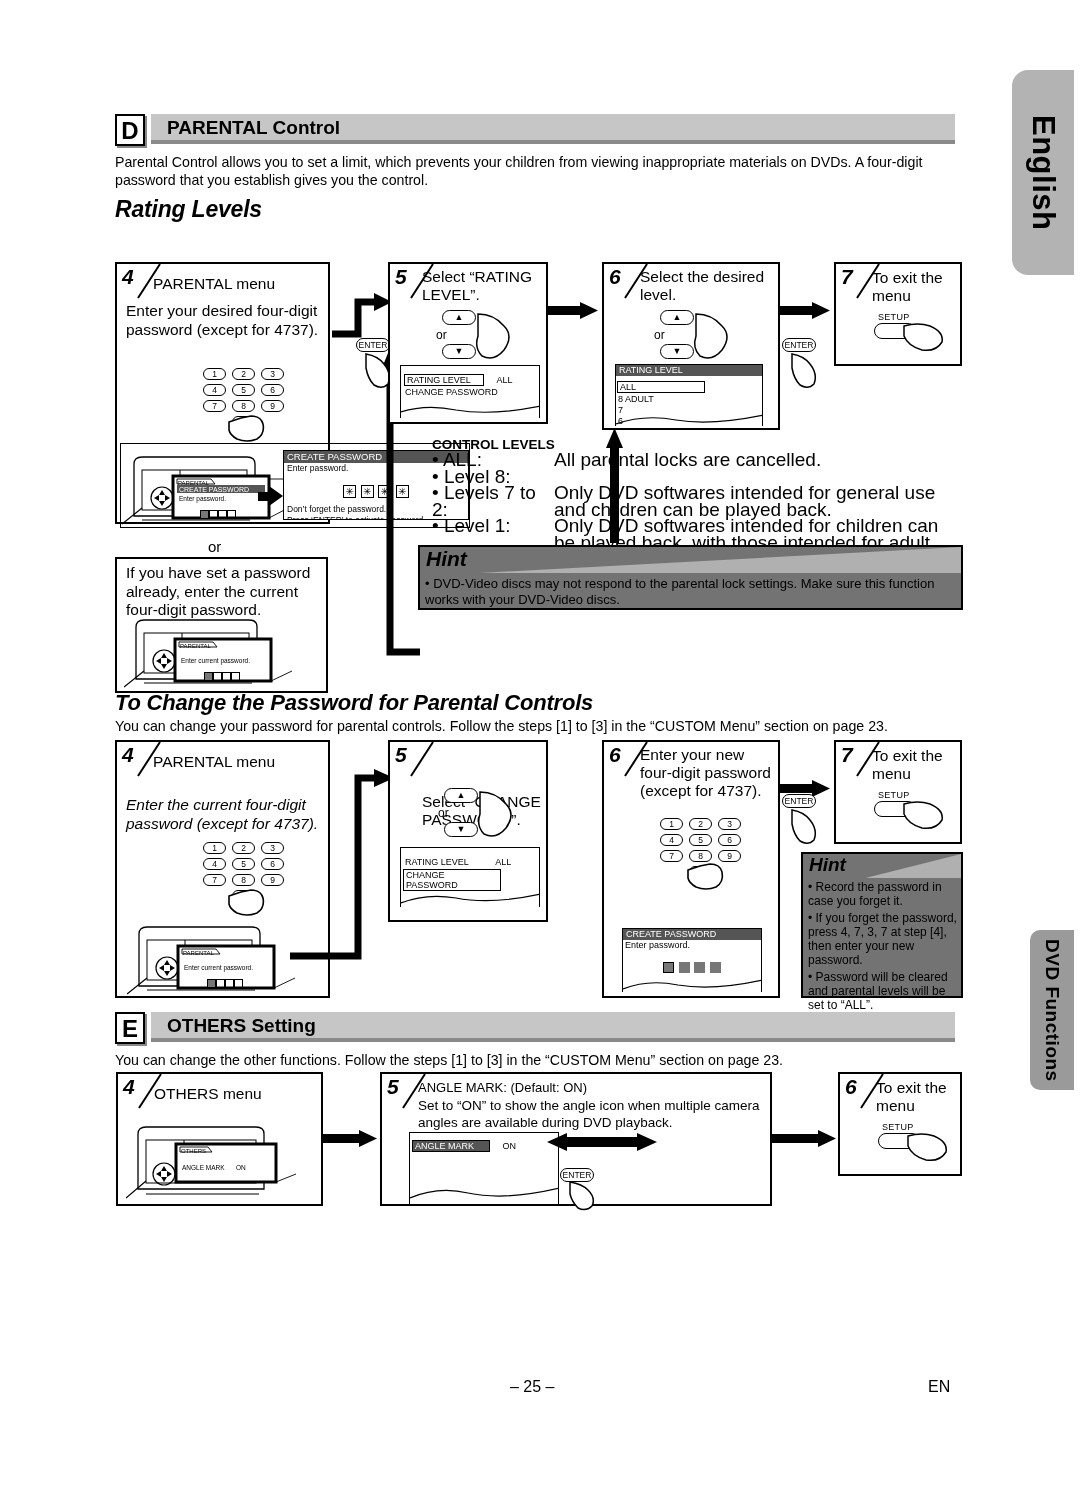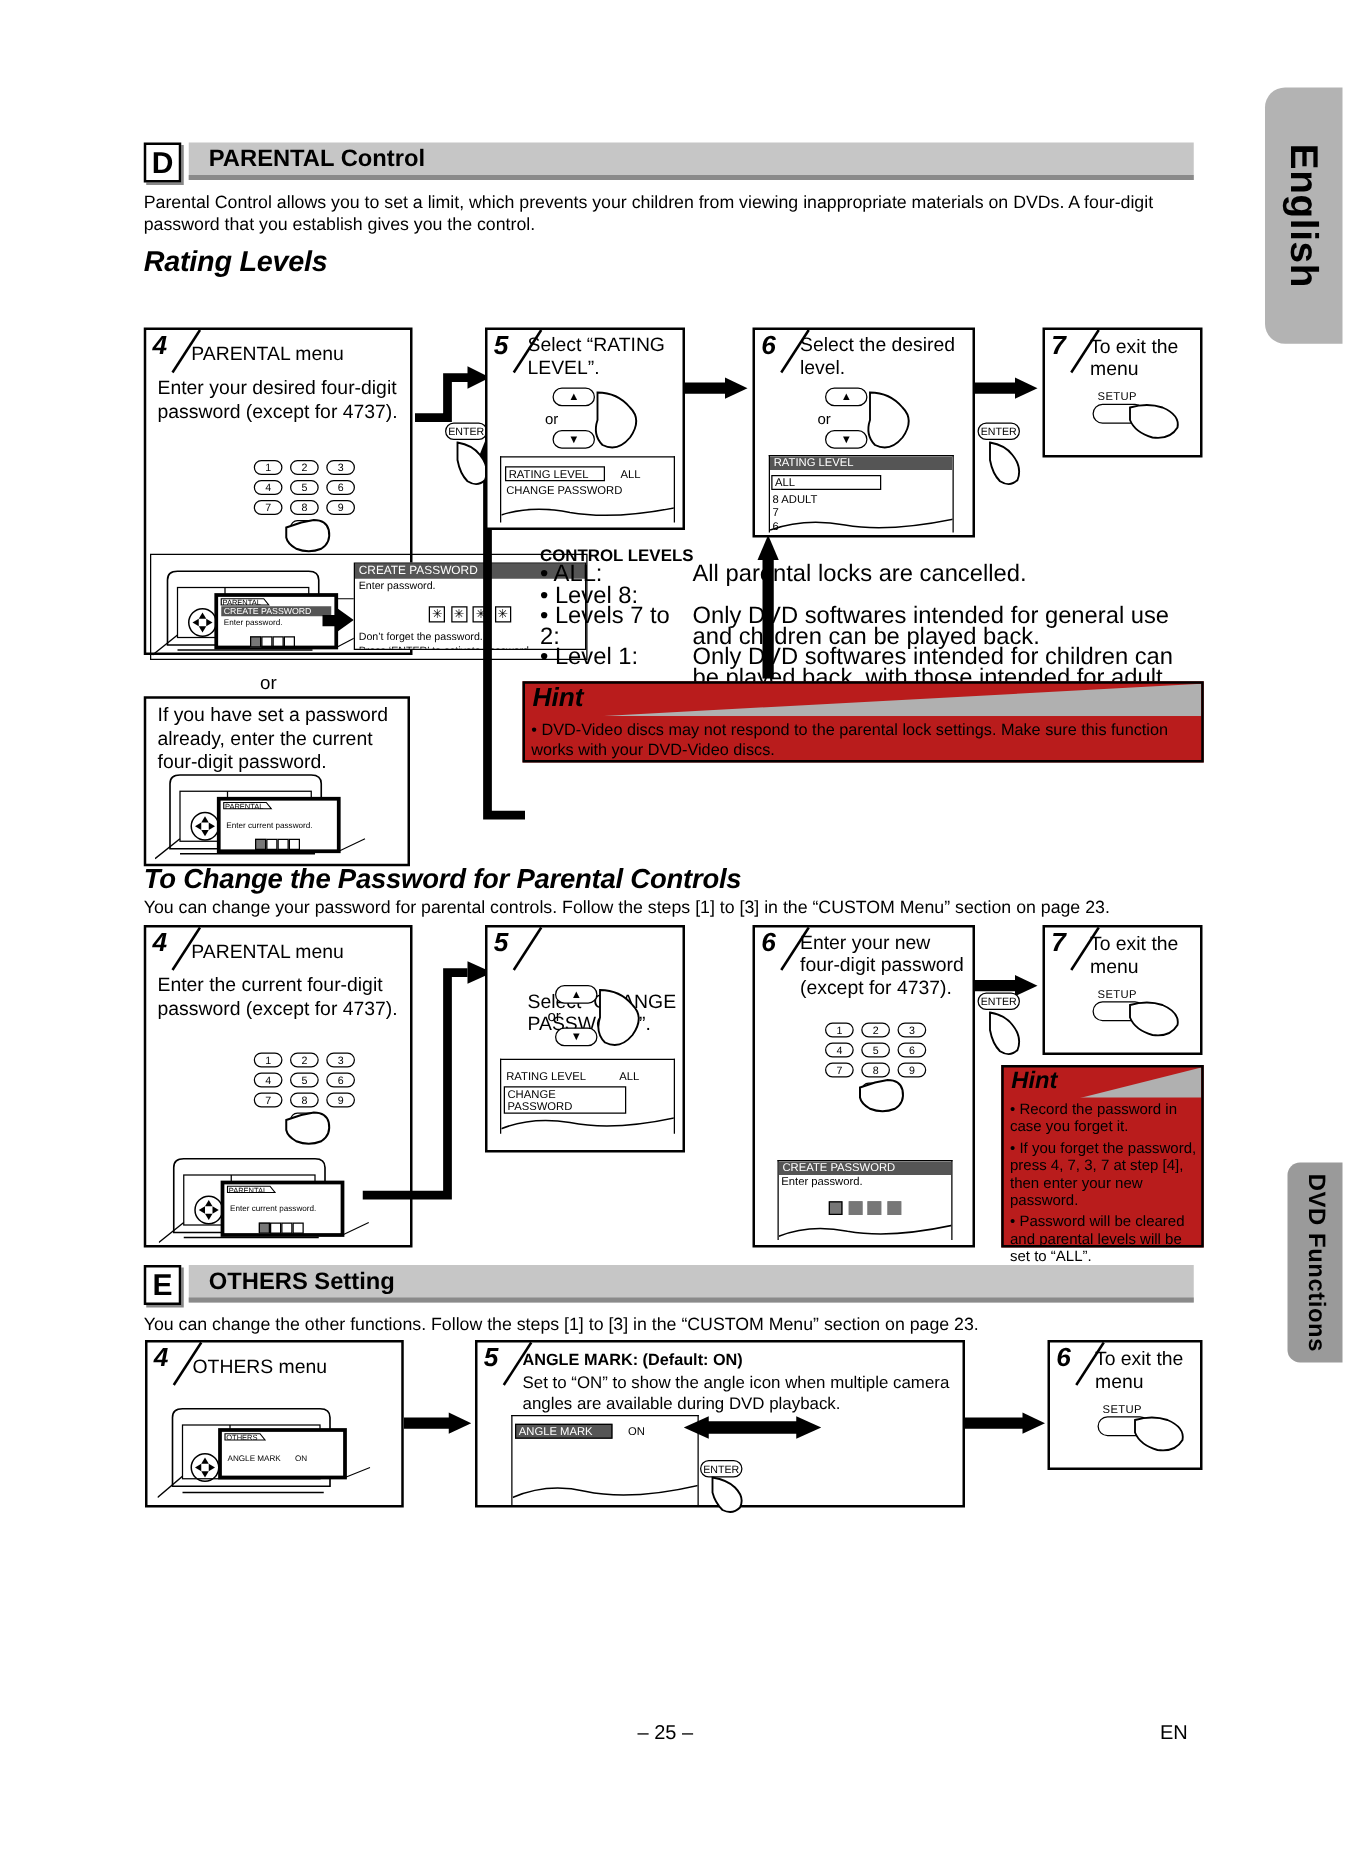--- a/index.html
+++ b/index.html
@@ -107,21 +107,21 @@
   .arrow-h {
     position:absolute; height:9px; background:#000;
   }
   .arrow-h::after {
     content:""; position:absolute; right:-13px; top:-6px;
     border-left:14px solid #000; border-top:10px solid transparent;
     border-bottom:10px solid transparent;
   }
 
   
-  .hint { position:absolute; border:2px solid #000; background:#b91c1c; }
+  .hint { position:absolute; border:2px solid #000; background:#737373; }
   .hint-head { position:relative; height:26px; overflow:hidden; }
   .hint-tri { position:absolute; right:0; top:0; width:100%; height:26px; }
   .hint-word {
     position:absolute; left:6px; top:0px; font-size:21px; font-weight:bold;
     font-style:italic; z-index:2;
   }
   .hint-body { font-size:13px; line-height:15.5px; padding:3px 5px 4px 5px; }
   .hint-body-sm { font-size:12px; line-height:14px; padding:2px 4px 3px 5px; }
   .cl-row { display:flex; font-size:19px; line-height:16.5px; }
   .cl-key { width:122px; flex:0 0 122px; }
@@ -392,21 +392,21 @@
 
   <div class="sub-head" style="left:115px; top:690px; font-size:22px;">To Change the Password for Parental Controls</div>
   <div class="body-p" style="left:115px; top:718px; width:850px;">You can change your password for parental controls.  Follow the steps [1] to [3] in the “CUSTOM Menu” section on page 23.</div>
 
   <div class="step" style="left:115px; top:740px; width:215px; height:258px;">
     <svg class="slash" viewBox="0 0 40 40">
       <line x1="16" y1="36" x2="38" y2="2" stroke="#000" stroke-width="2"></line>
     </svg>
     <div class="num">4</div>
     <div class="stitle" style="left:36px; top:11px; width:172px;">PARENTAL menu</div>
-    <div class="stext" style="left:9px; top:38px; width:200px;">Enter the current four-digit password (except for 4737).</div>
+    <div class="stext" style="left:9px; top:54px; width:200px;font-style:italic;">Enter the current four-digit password (except for 4737).</div>
 
     <div class="keypad" style="left:86px; top:100px;">
       <div class="keyrow">
           <div class="key">1</div>
           <div class="key">2</div>
           <div class="key">3</div>
         </div>
       <div class="keyrow">
           <div class="key">4</div>
           <div class="key">5</div>
@@ -602,21 +602,21 @@
   <svg style="position:absolute; left:323px; top:1128px; width:56px; height:22px;" viewBox="0 0 56 22">
     <rect x="0" y="6" width="38" height="9" fill="#000"></rect>
     <polygon points="54,10.5 36,2 36,19" fill="#000"></polygon>
   </svg>
 
   <div class="step" style="left:380px; top:1072px; width:392px; height:134px;">
     <svg class="slash" viewBox="0 0 40 40">
       <line x1="16" y1="36" x2="38" y2="2" stroke="#000" stroke-width="2"></line>
     </svg>
     <div class="num">5</div>
-    <div style="position:absolute; left:36px; top:6px; font-size:13px; font-weight:bold;">ANGLE MARK: (Default: ON)</div>
+    <div style="position:absolute; left:36px; top:6px; font-size:13px; font-weight:normal;">ANGLE MARK: (Default: ON)</div>
     <div style="position:absolute; left:36px; top:24px; width:346px; font-size:13.5px; line-height:16.5px;">Set to “ON” to show the angle icon when multiple camera angles are available during DVD playback.</div>
 
     <div class="osd" style="left:27px; top:58px; width:150px; height:72px; border-bottom:none;">
       <div style="padding:2px 0 0 2px;">
         <span class="osd-boxsel" style="width:78px; background:#555; color:#fff; border-color:#000;">ANGLE MARK</span>
         <span style="font-size:9px; margin-left:8px;">ON</span>
       </div>
       <svg style="position:absolute; left:0; bottom:0; width:150px; height:22px;" viewBox="0 0 150 22">
         <path d="M0 16 Q28 4 58 11 Q95 19 150 6" stroke="#000" stroke-width="1.2" fill="none"></path>
       </svg>

